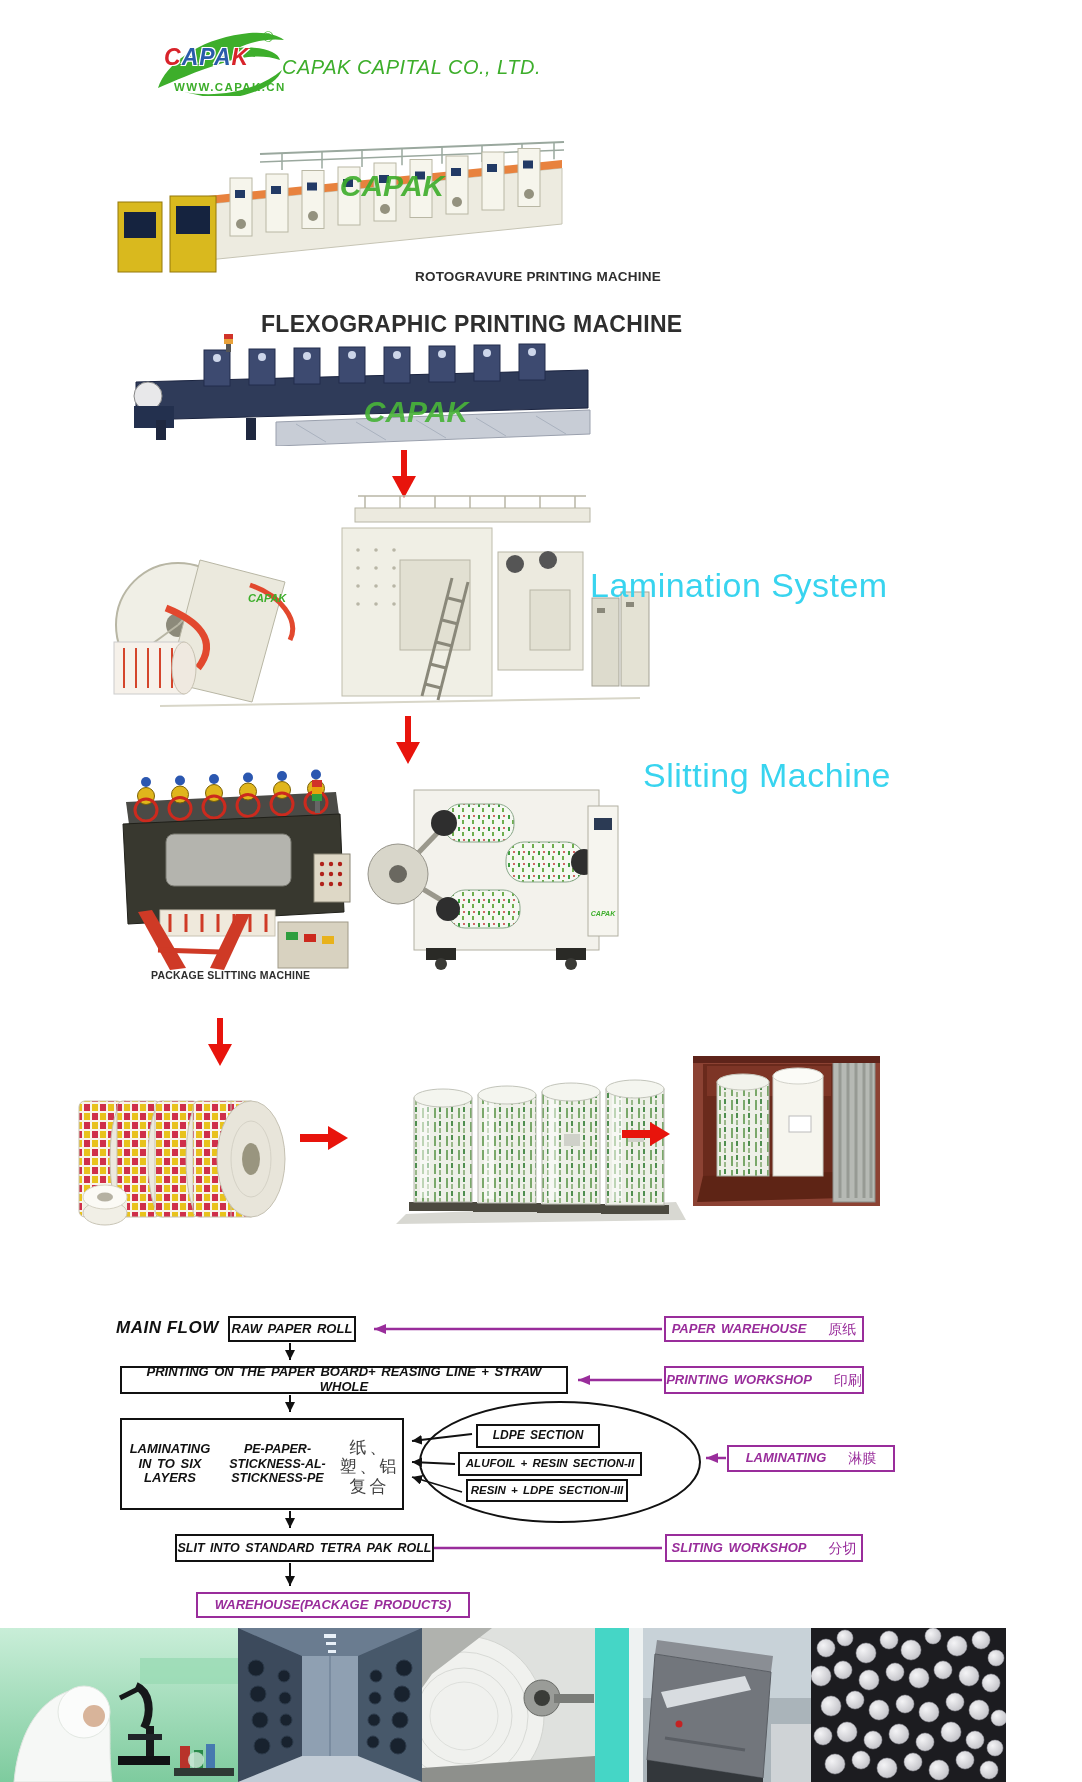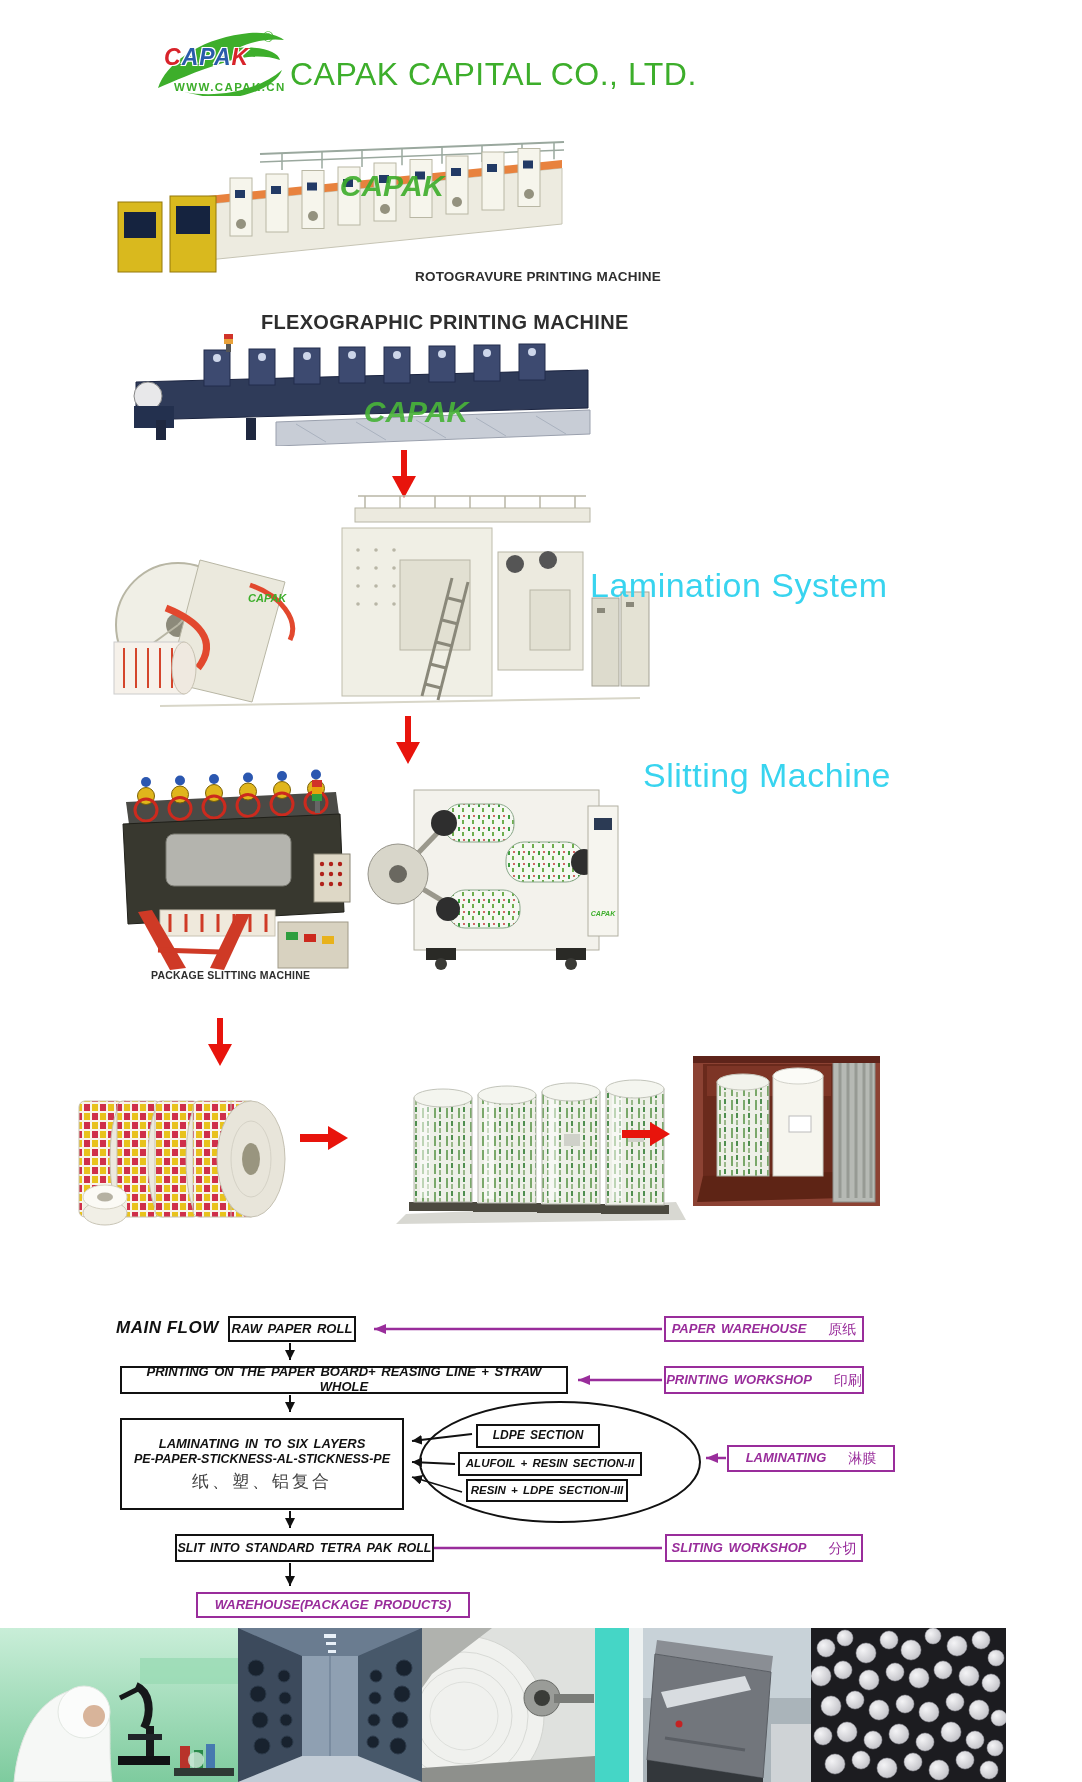--- a/index.html
+++ b/index.html
@@ -5,33 +5,33 @@
   html,body{margin:0;padding:0;background:#fff;}
   .page{position:relative;width:1082px;height:1782px;background:#fff;overflow:hidden;
         font-family:"Liberation Sans",sans-serif;color:#222;}
   .abs{position:absolute;}
   
   .logo-word{position:absolute;left:164px;top:44px;font-size:23px;font-weight:bold;font-style:italic;
     letter-spacing:1px;text-shadow:-1px -1px 0 #fff,1px -1px 0 #fff,-1px 1px 0 #fff,1px 1px 0 #fff;}
   .logo-url{position:absolute;left:162px;top:81px;font-size:11.5px;font-weight:bold;
     color:var(--brand-green);letter-spacing:1.4px;margin-left:12px;}
   .reg-mark{position:absolute;left:263px;top:29px;font-size:14px;color:var(--brand-green);}
-  .company-name{position:absolute;left:290px;top:56px;font-size:32px;color:var(--brand-green);letter-spacing:.5px;}
+  .company-name{position:absolute;left:282px;top:56px;font-size:20px;color:var(--brand-green);letter-spacing:.5px;font-style:italic;}
   
   .cyan-heading{position:absolute;font-size:34px;color:var(--heading-cyan);letter-spacing:.5px;white-space:nowrap;}
   .cap{position:absolute;font-weight:bold;color:#2e2e2e;white-space:nowrap;padding-left:19px;}
   
   .rf{fill:var(--arrow-red);}
   
   .flow-box{position:absolute;box-sizing:border-box;border:2px solid #111;background:#fff;
     display:flex;align-items:center;justify-content:center;text-align:center;
     font-style:italic;font-weight:bold;color:#111;word-spacing:2px;line-height:1.15;}
   .flow-box.purple{border-color:var(--flow-purple);color:var(--flow-purple);}
   .flow-box .cn{font-style:normal;font-weight:normal;font-size:14px;margin-left:22px;}
-  .flow-box.col{flex-direction:column;}
+  .flow-box.col{flex-direction:row;}
   .cjk{font-style:normal;font-weight:normal;font-size:17px;color:#404040;letter-spacing:3px;margin-top:6px;}
   .flow-title{position:absolute;font-size:17px;font-weight:bold;font-style:italic;color:#111;letter-spacing:.5px;}
   .pl{stroke:var(--flow-purple);stroke-width:2.5px;}
   .pm{fill:var(--flow-purple);}
   .photo{position:absolute;top:0;height:154px;overflow:hidden;}
 </style>
 </head>
 <body>
 
 <div class="page">
@@ -91,21 +91,21 @@
     </g>
     <rect x="6" y="64" width="44" height="70" fill="#d9b91e" stroke="#94790a"></rect>
     <rect x="12" y="74" width="32" height="26" fill="#15233f"></rect>
     <rect x="58" y="58" width="46" height="76" fill="#d9b91e" stroke="#94790a"></rect>
     <rect x="64" y="68" width="34" height="28" fill="#15233f"></rect>
     <text x="280" y="58" text-anchor="middle" font-size="30" font-weight="bold" font-style="italic" fill="#3dae2b" opacity="0.9">CAPAK</text>
   </svg>
   <div class="cap" style="left:396px;top:269px;font-size:13.5px;letter-spacing:.2px">ROTOGRAVURE PRINTING MACHINE</div>
 
 
-  <div class="cap" style="left:242px;top:311px;font-size:20px;letter-spacing:.3px">FLEXOGRAPHIC PRINTING MACHINE</div>
+  <div class="cap" style="left:242px;top:311px;font-size:23px;letter-spacing:.3px">FLEXOGRAPHIC PRINTING MACHINE</div>
   <svg class="abs" style="left:126px;top:334px" width="478" height="112" viewBox="0 0 478 112">
     <polygon points="10,48 462,36 462,74 10,86" fill="#2f3b59" stroke="#1b2440"></polygon>
     <g fill="#3d4a70" stroke="#232d4c">
       <rect x="78" y="16" width="26" height="36"></rect>
         <rect x="123" y="15" width="26" height="36"></rect>
       <rect x="168" y="14" width="26" height="36"></rect>
         <rect x="213" y="13" width="26" height="36"></rect>
       <rect x="258" y="13" width="26" height="36"></rect>
         <rect x="303" y="12" width="26" height="36"></rect>
       <rect x="348" y="11" width="26" height="36"></rect>

